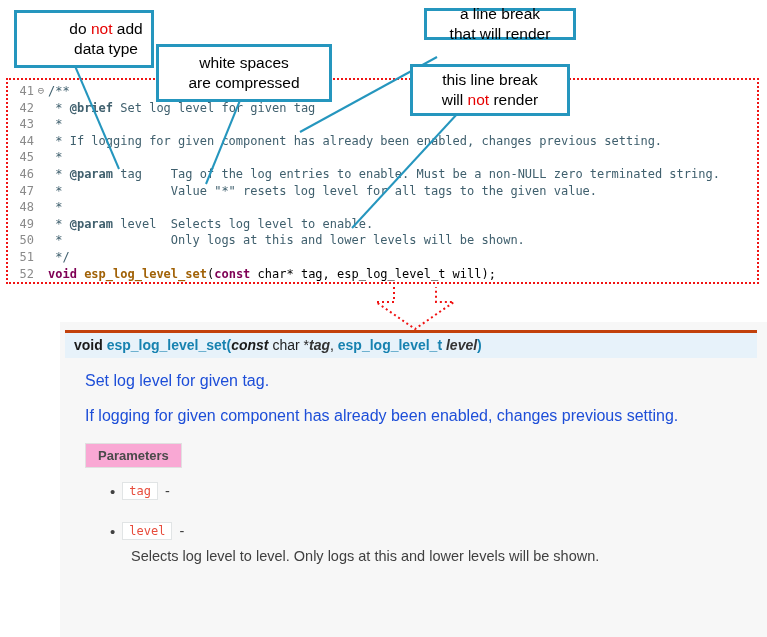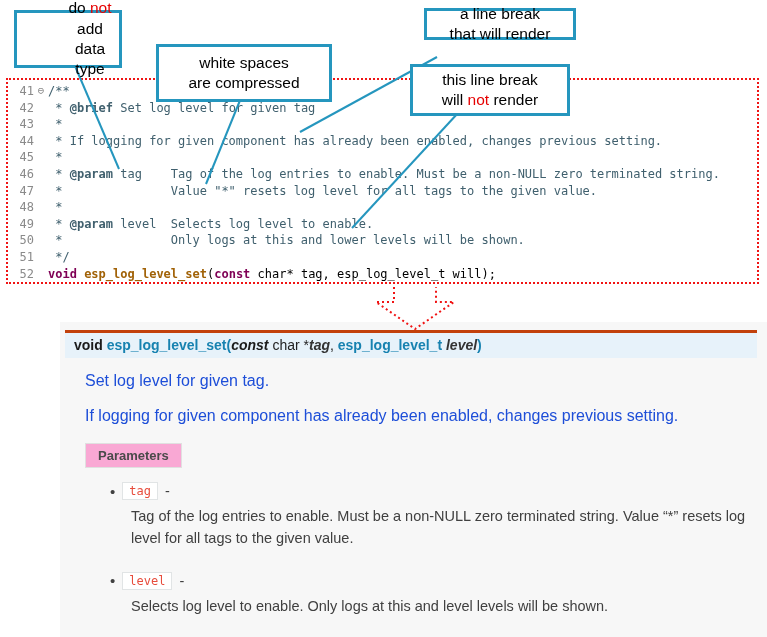--- a/index.html
+++ b/index.html
@@ -6,21 +6,21 @@
   html,body { width:767px; height:637px; overflow:hidden; }
   body { position:relative; background:#ffffff; font-family:"Liberation Sans", sans-serif; }
 
   
   .callout {
     position:absolute; background:#ffffff; border:3px solid #2596be;
     display:flex; flex-direction:column; justify-content:center; align-items:center;
     text-align:center; font-size:15.5px; color:#000; line-height:1.32; z-index:4;
   }
   .red { color:#e60000; }
-  #co1 { left:14px;  top:10px; width:108px; height:58px;padding-left:44px; }
+  #co1 { left:14px;  top:10px; width:140px; height:58px;padding-left:44px; }
   #co2 { left:156px; top:44px; width:176px; height:58px; }
   #co3 { left:424px; top:8px;  width:152px; height:32px; }
   #co4 { left:410px; top:64px; width:160px; height:52px; }
 
   
   #overlay { position:absolute; left:0; top:0; z-index:3; pointer-events:none; }
   .leader { stroke:#2596be; stroke-width:2; }
   .arrow  { fill:none; stroke:#f01414; stroke-width:2; stroke-dasharray:2 3; }
 
   
@@ -127,24 +127,23 @@
   <p class="doc-p" id="p1">Set log level for given tag.</p>
   <p class="doc-p" id="p2">If logging for given component has already been enabled, changes previous setting.</p>
   <div id="params-title">Parameters</div>
   <div id="param-list">
       <div class="param-item">
         <div class="param-head">
           <span class="bullet">•</span>
           <span class="lit">tag</span>
           <span class="dash">-</span>
         </div>
-        <p class="pdesc">Tag of the log entries to enable. Must be a non-NULL zero terminated string. Value “*” resets log level for all tags to the given value.</p>
       </div>
       <div class="param-item">
         <div class="param-head">
           <span class="bullet">•</span>
           <span class="lit">level</span>
           <span class="dash">-</span>
         </div>
-        <p class="pdesc">Selects log level to enable. Only logs at this and level levels will be shown.</p>
+        <p class="pdesc">Selects log level to level. Only logs at this and lower levels will be shown.</p>
       </div>
     </div>
 </div>
 
 </body></html>

